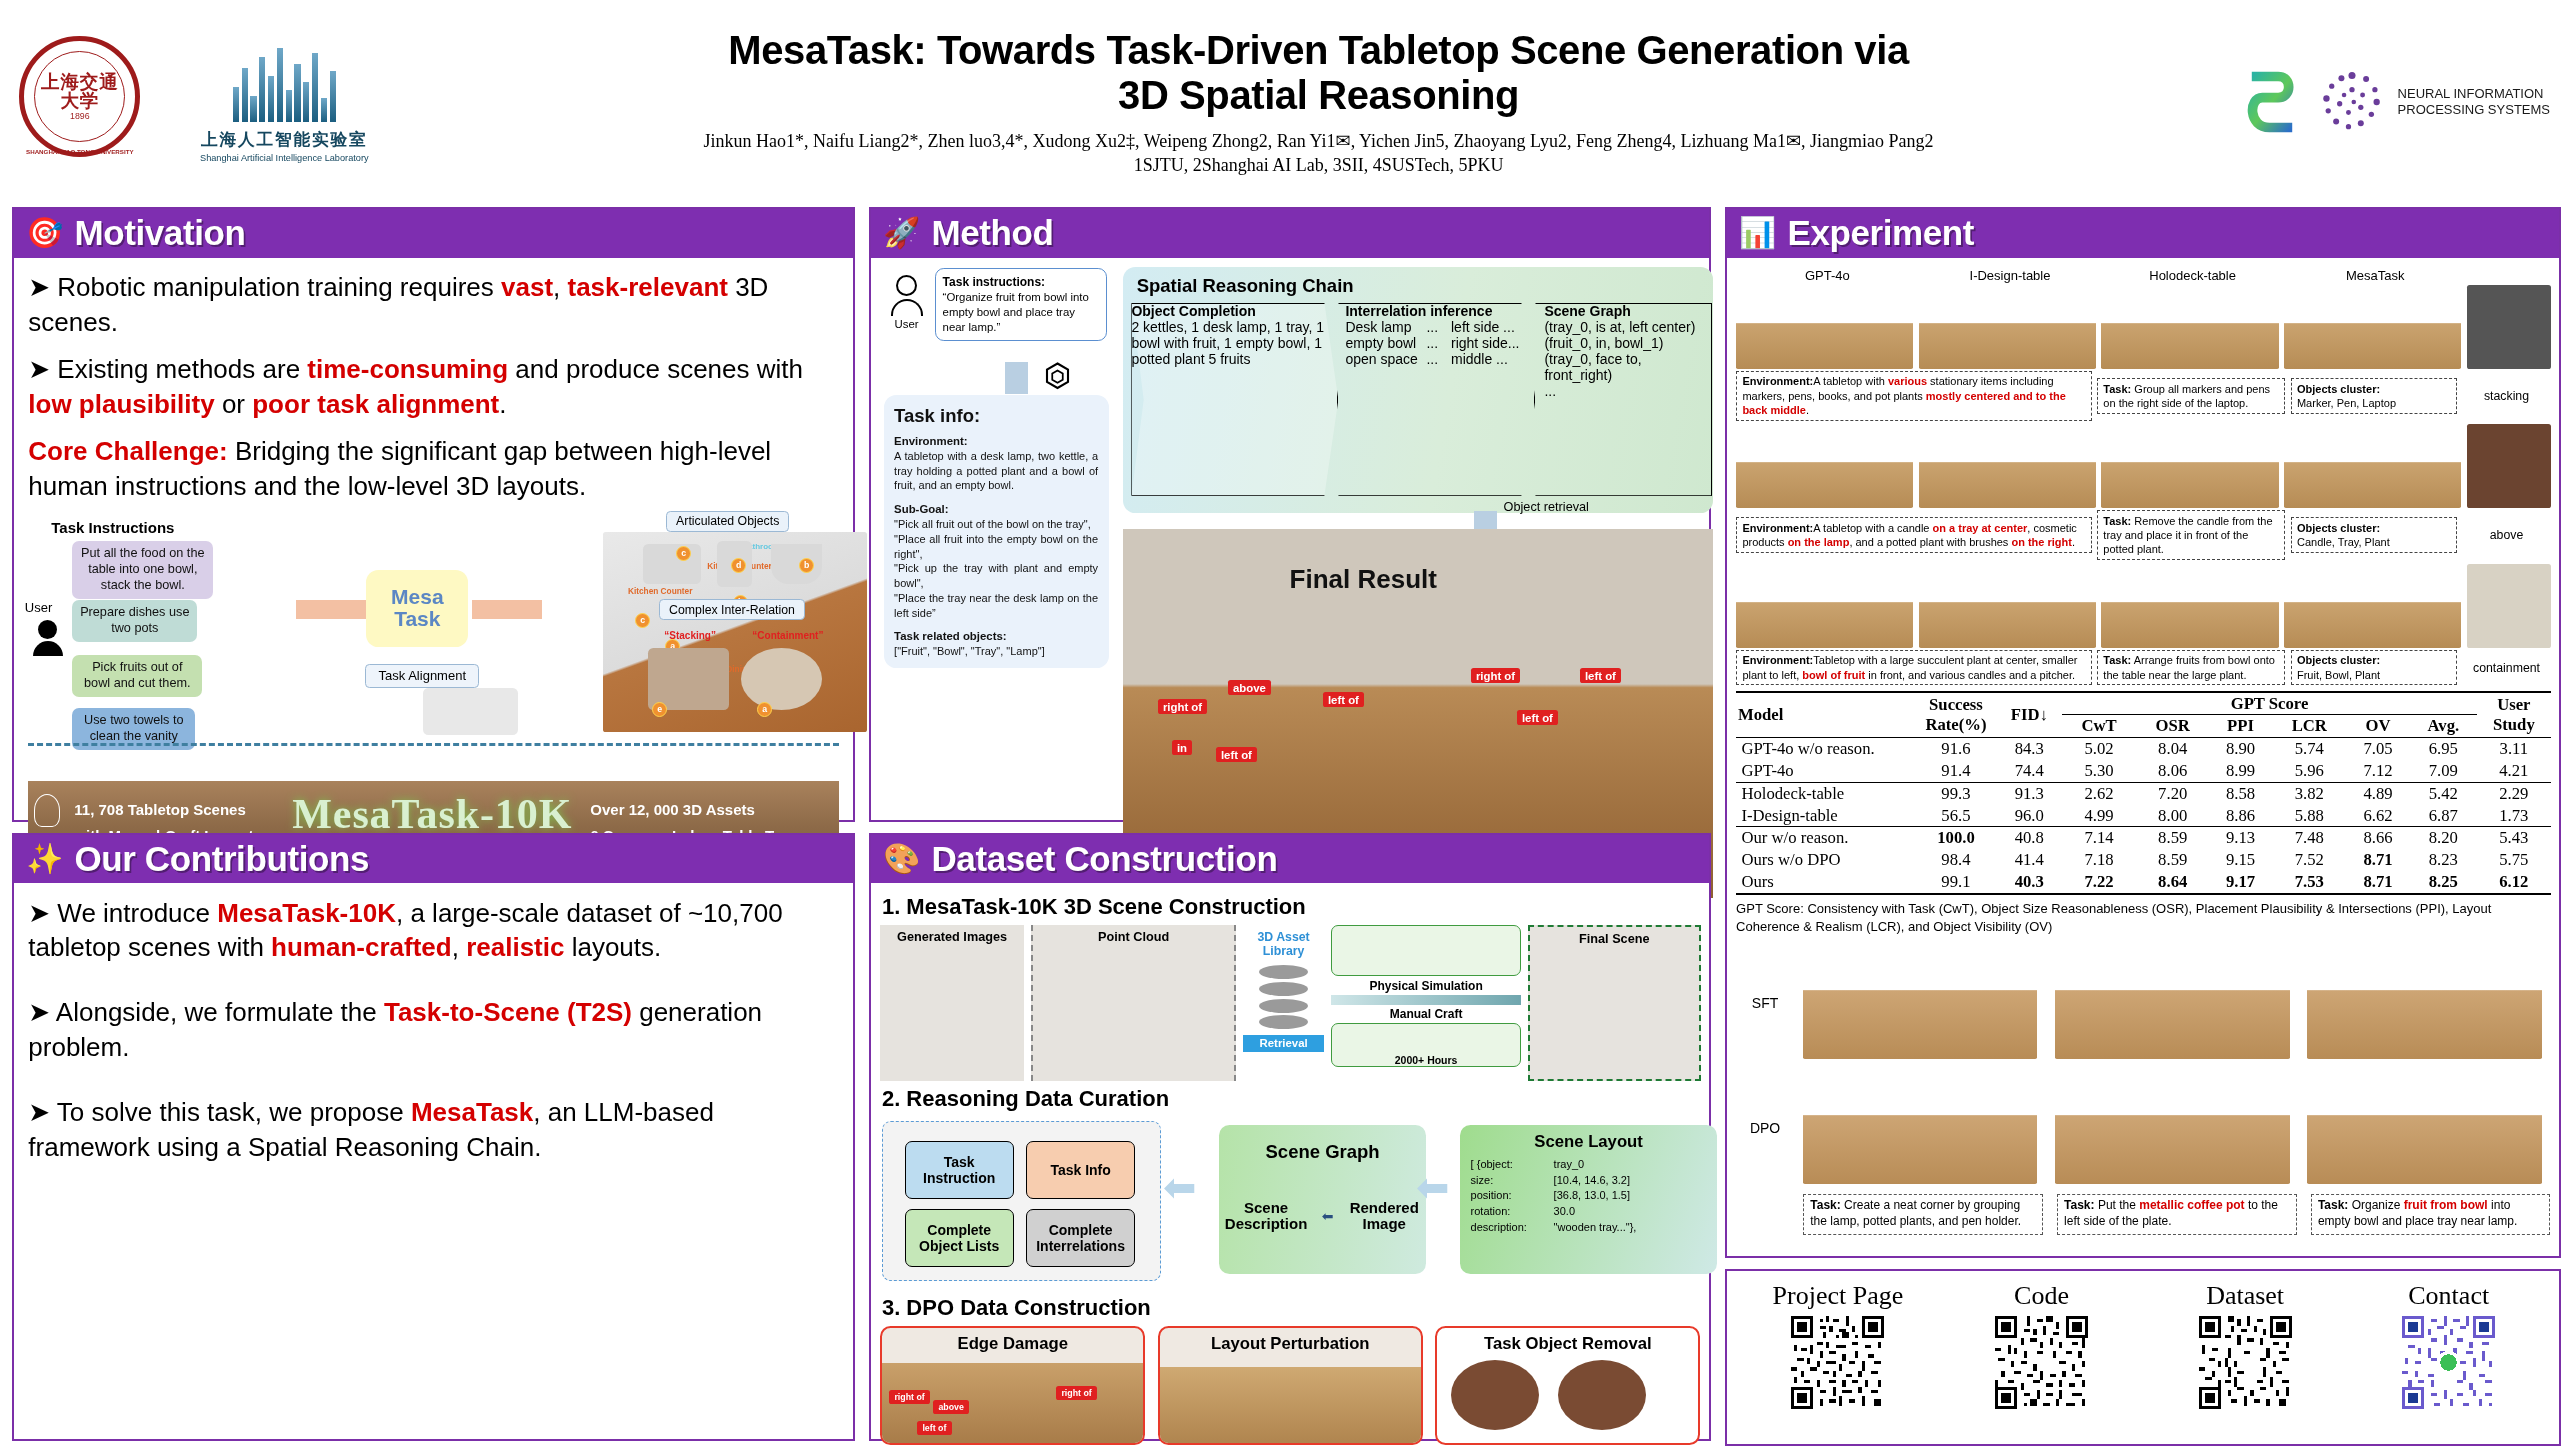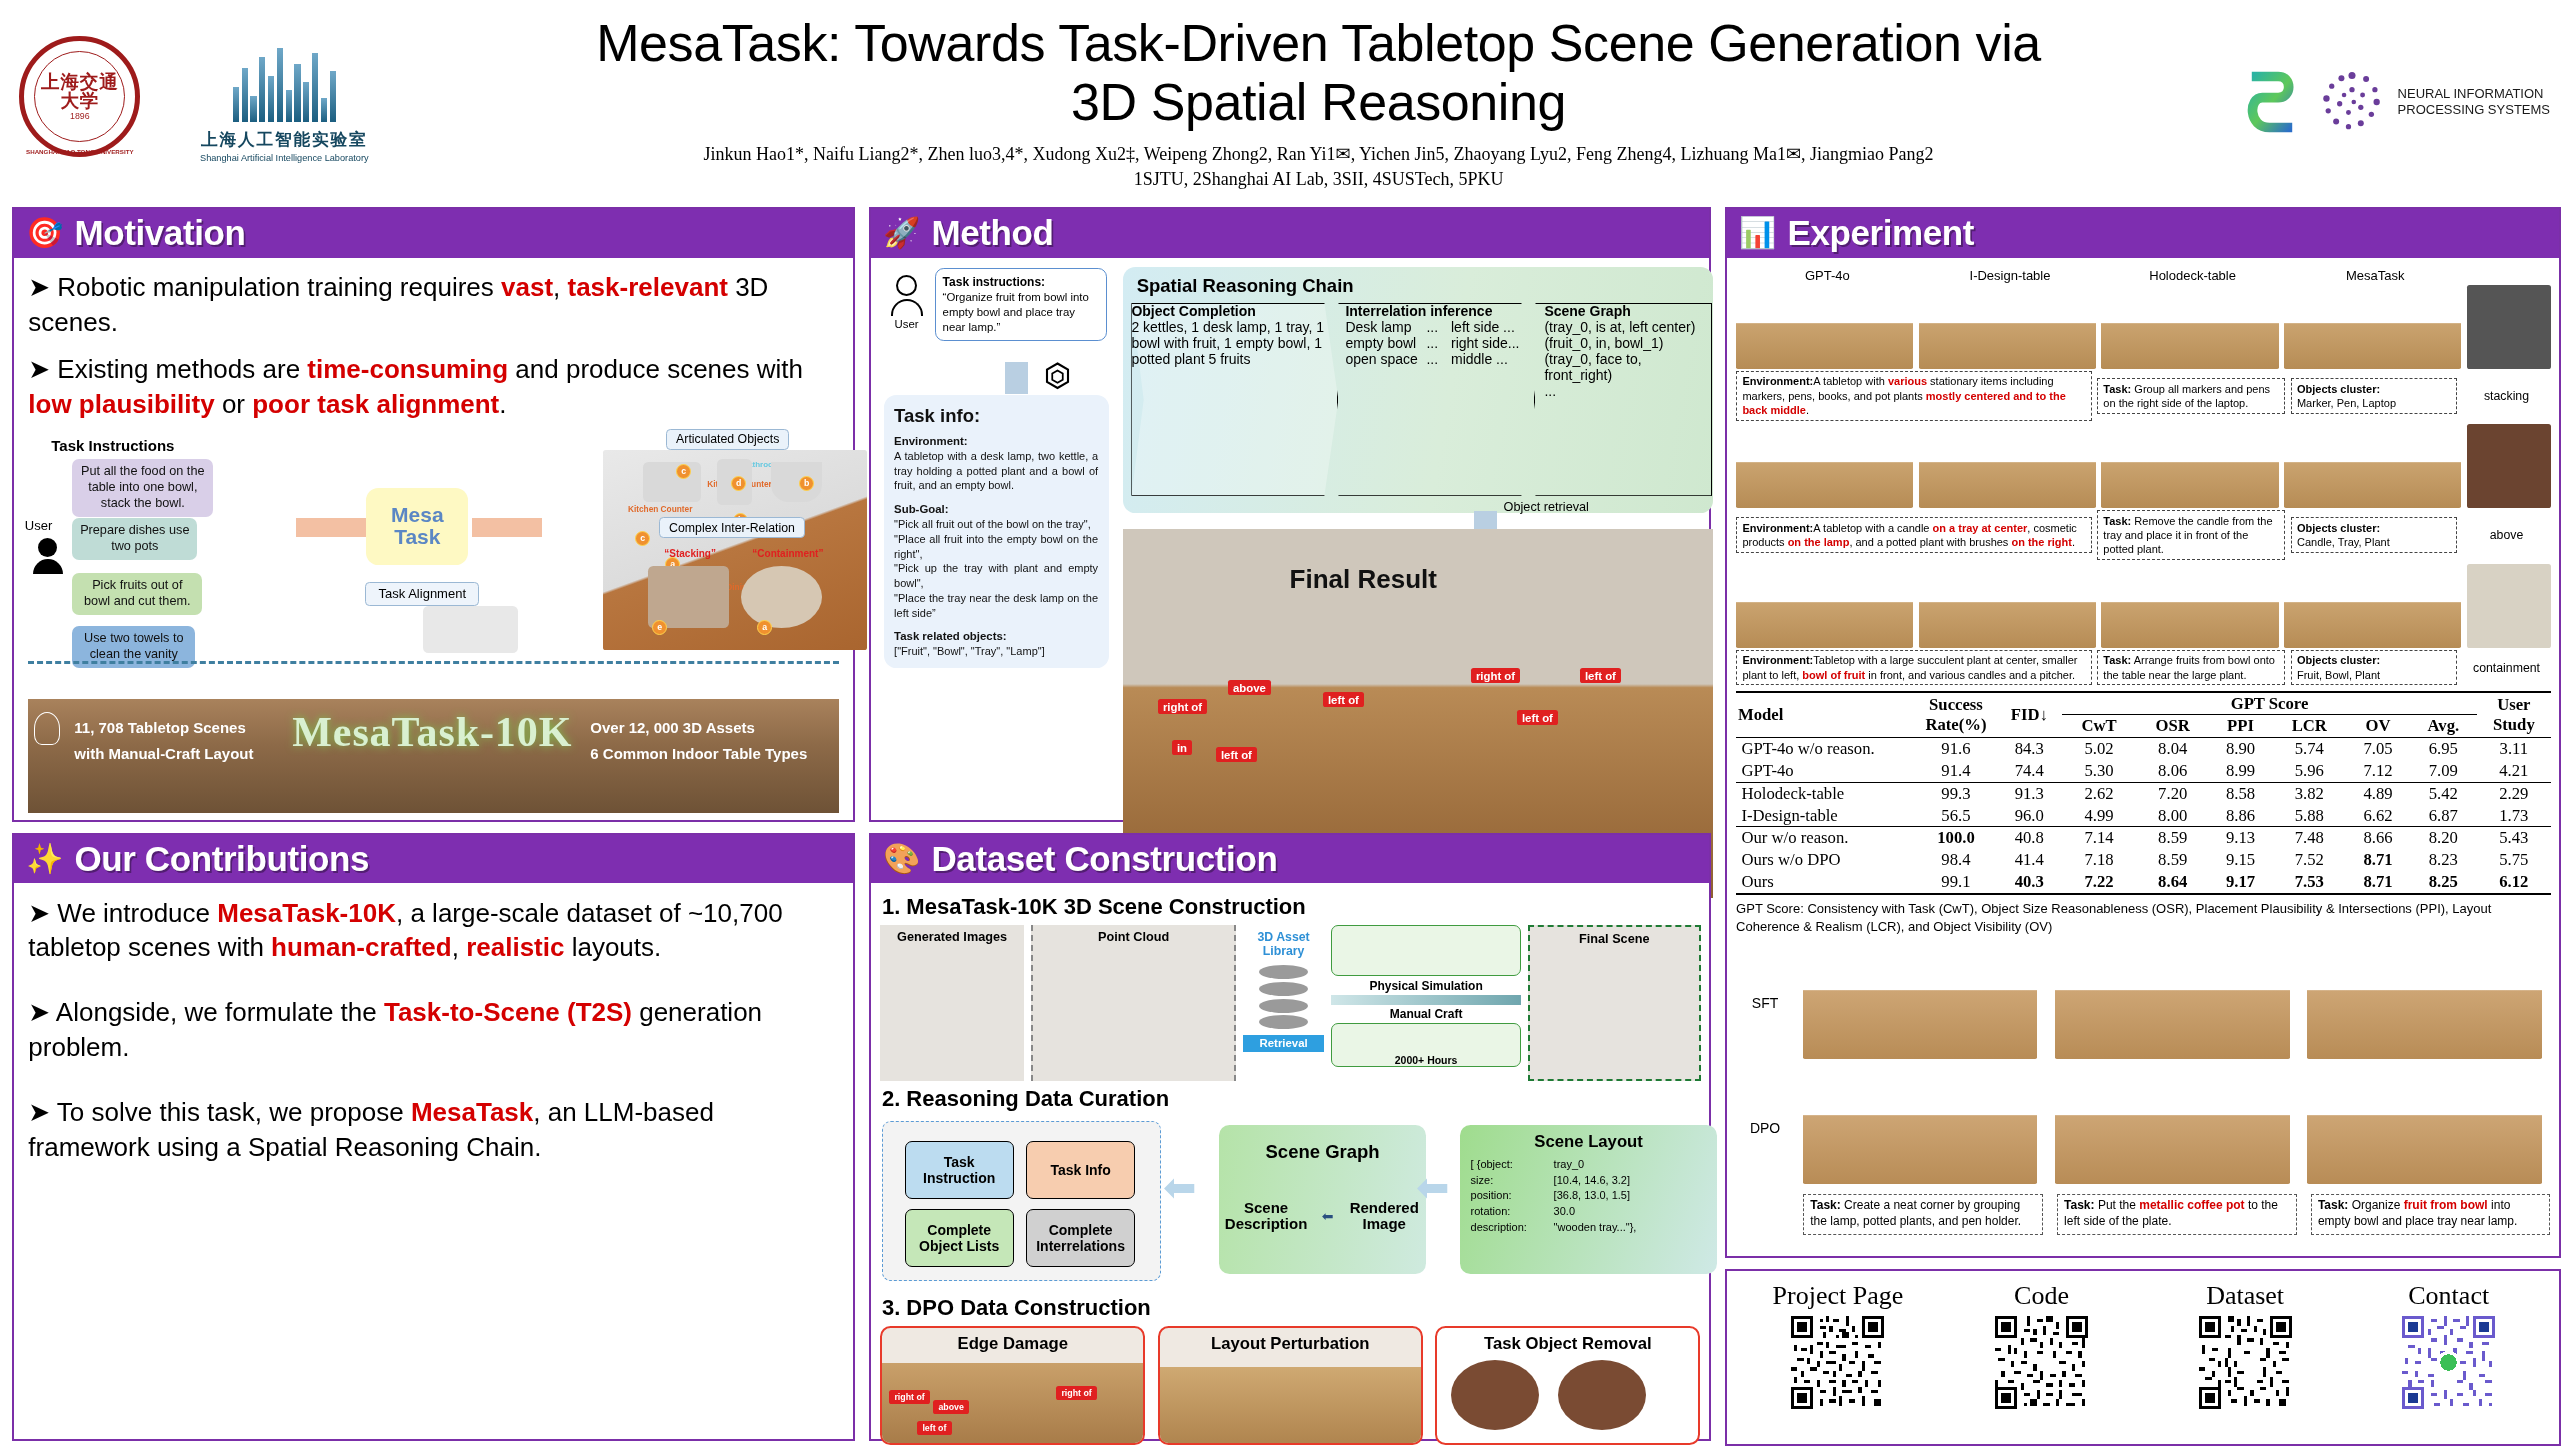--- a/index.html
+++ b/index.html
@@ -20,21 +20,21 @@
      align-items:center;justify-content:center;flex-direction:column;color:#9e1b1b;}
   .sjtu-cn{font-family:"DejaVu Sans",sans-serif;font-size:18.5px;font-weight:bold;line-height:1.05;letter-spacing:0.9px;text-align:center;}
   .sjtu-year{font-size:8.8px;margin-top:1px;}
   .sjtu-en{position:absolute;bottom:-2.6px;width:100%;text-align:center;font-size:6.2px;color:#9e1b1b;font-weight:bold;}
   .logo-lab { width:220px; margin-left:23px; flex:0 0 auto; text-align:center;}
   .lab-mark{height:81px;display:flex;align-items:flex-end;justify-content:center;gap:2.6px;}
   .lab-bar{width:6.2px;background:linear-gradient(180deg,#6fa8c8,#1b5e80);}
   .lab-cn{font-family:"DejaVu Sans",sans-serif;font-size:16.7px;color:#15475f;font-weight:bold;letter-spacing:1.8px;margin-top:5.3px;}
   .lab-en{font-size:9.2px;color:#15475f;margin-top:1.8px;}
   .title-wrap{flex:1 1 auto;text-align:center;padding:0 8.8px;}
-  .poster-title{font-size:52px;font-weight:normal;line-height:1.12;color:#000;letter-spacing:-0.4px;}
+  .poster-title{font-size:40px;font-weight:bold;line-height:1.12;color:#000;letter-spacing:-0.4px;}
   .authors{font-family:"Liberation Serif",serif;font-size:18px;margin-top:12.3px;color:#000;}
   .affil{font-family:"Liberation Serif",serif;font-size:18px;margin-top:3.5px;color:#000;}
   .logo-rightwrap{display:flex;align-items:center;gap:14px;margin-right:26px;flex:0 0 auto;}
   .neurips-swirl{width:74px;height:74px;position:relative;}
   .neurips-txt{font-size:13px;line-height:1.25;color:#1a1a1a;font-family:"Liberation Sans",sans-serif;}
   .grad-logo{width:58px;height:62px;position:relative;}
 
   
   .columns{position:absolute;top:207px;left:0;width:2576px;height:1242px;display:flex;gap:0;}
   .col{position:relative;}
@@ -252,20 +252,23 @@
     <div class="panel-head">
       <span class="emoji">🎯</span>
       <h2>Motivation</h2>
     </div>
     <div class="panel-body">
       <div class="bullet">
         <span>➤  Robotic manipulation training requires </span><span class="red">vast</span><span>, </span><span class="red">task-relevant</span><span> 3D scenes.</span>
       </div>
       <div class="bullet">
         <span>➤  Existing methods are </span><span class="red">time-consuming</span><span> and produce scenes with </span><span class="red">low plausibility</span><span> or </span><span class="red">poor task alignment</span><span>.</span>
+      </div>
+      <div class="bullet">
+        <span class="red">Core Challenge:</span><span> Bridging the significant gap between high-level human instructions and the low-level 3D layouts.</span>
       </div>
 
       <div class="mot-fig">
         <div class="ti-label">Task Instructions</div>
         <div class="usertext">User</div>
         <div class="userfig">
           <div class="usercircle"></div>
               <div class="userbody"></div>
         </div>
 

